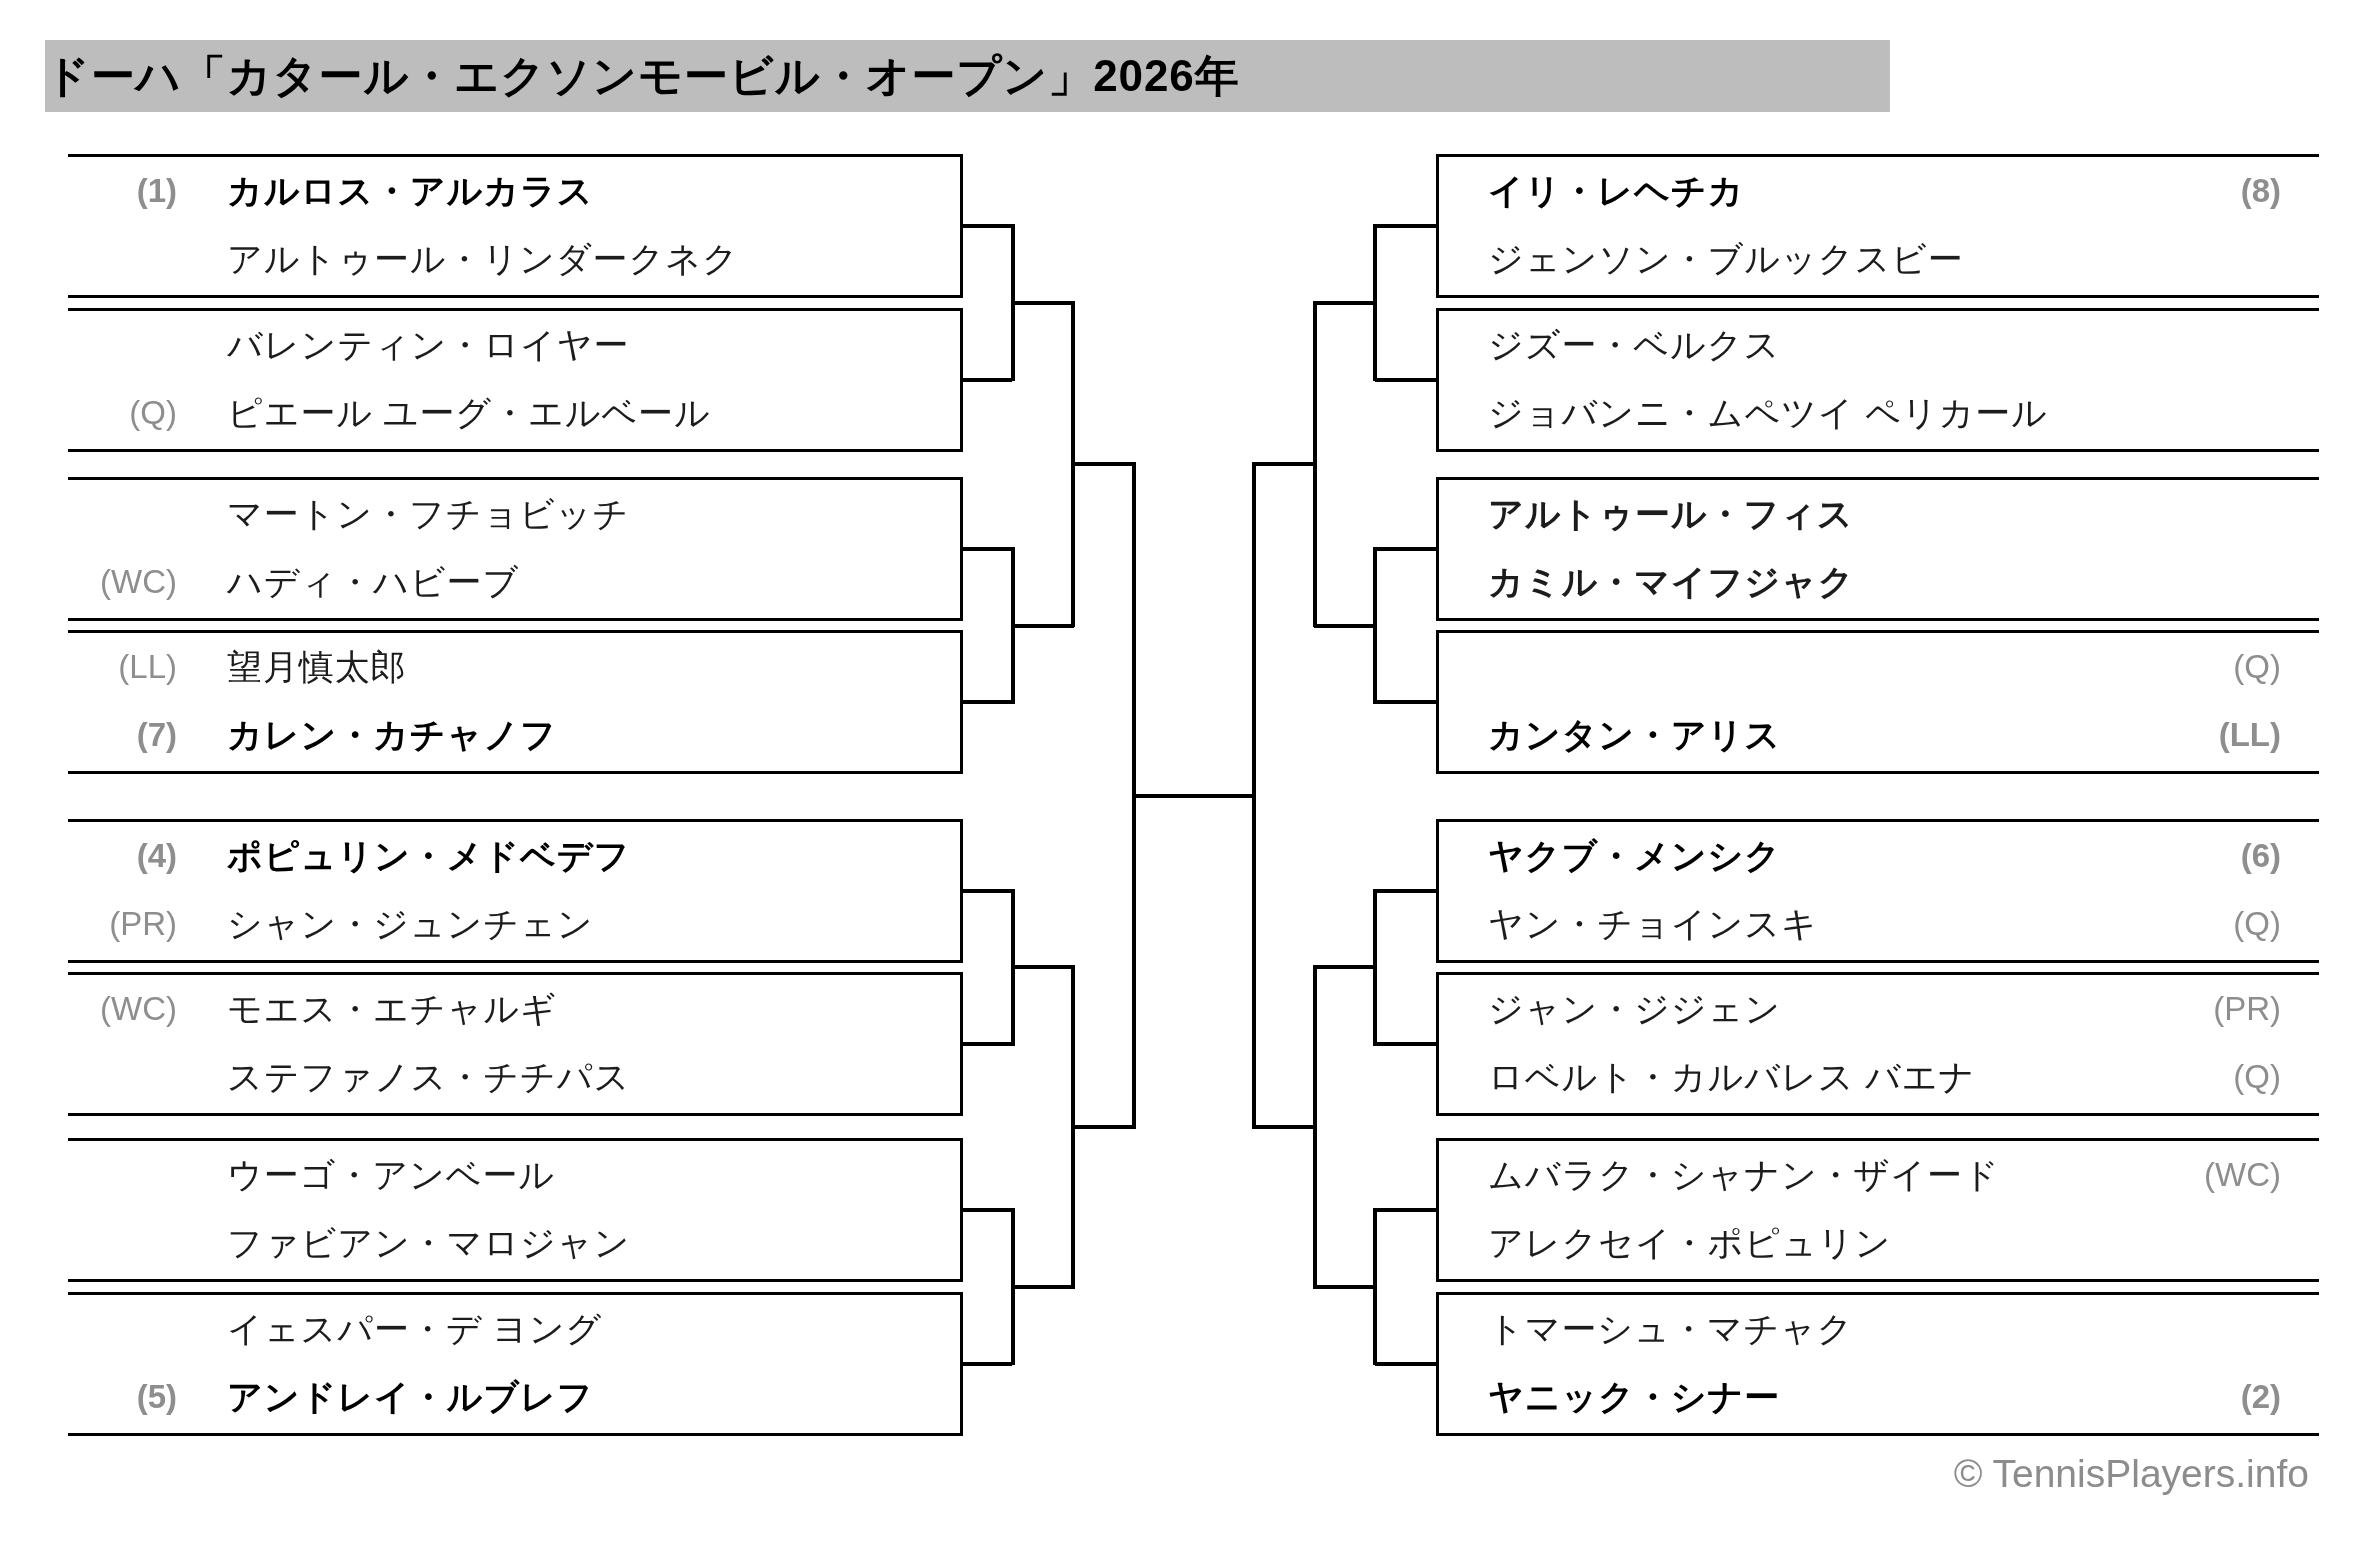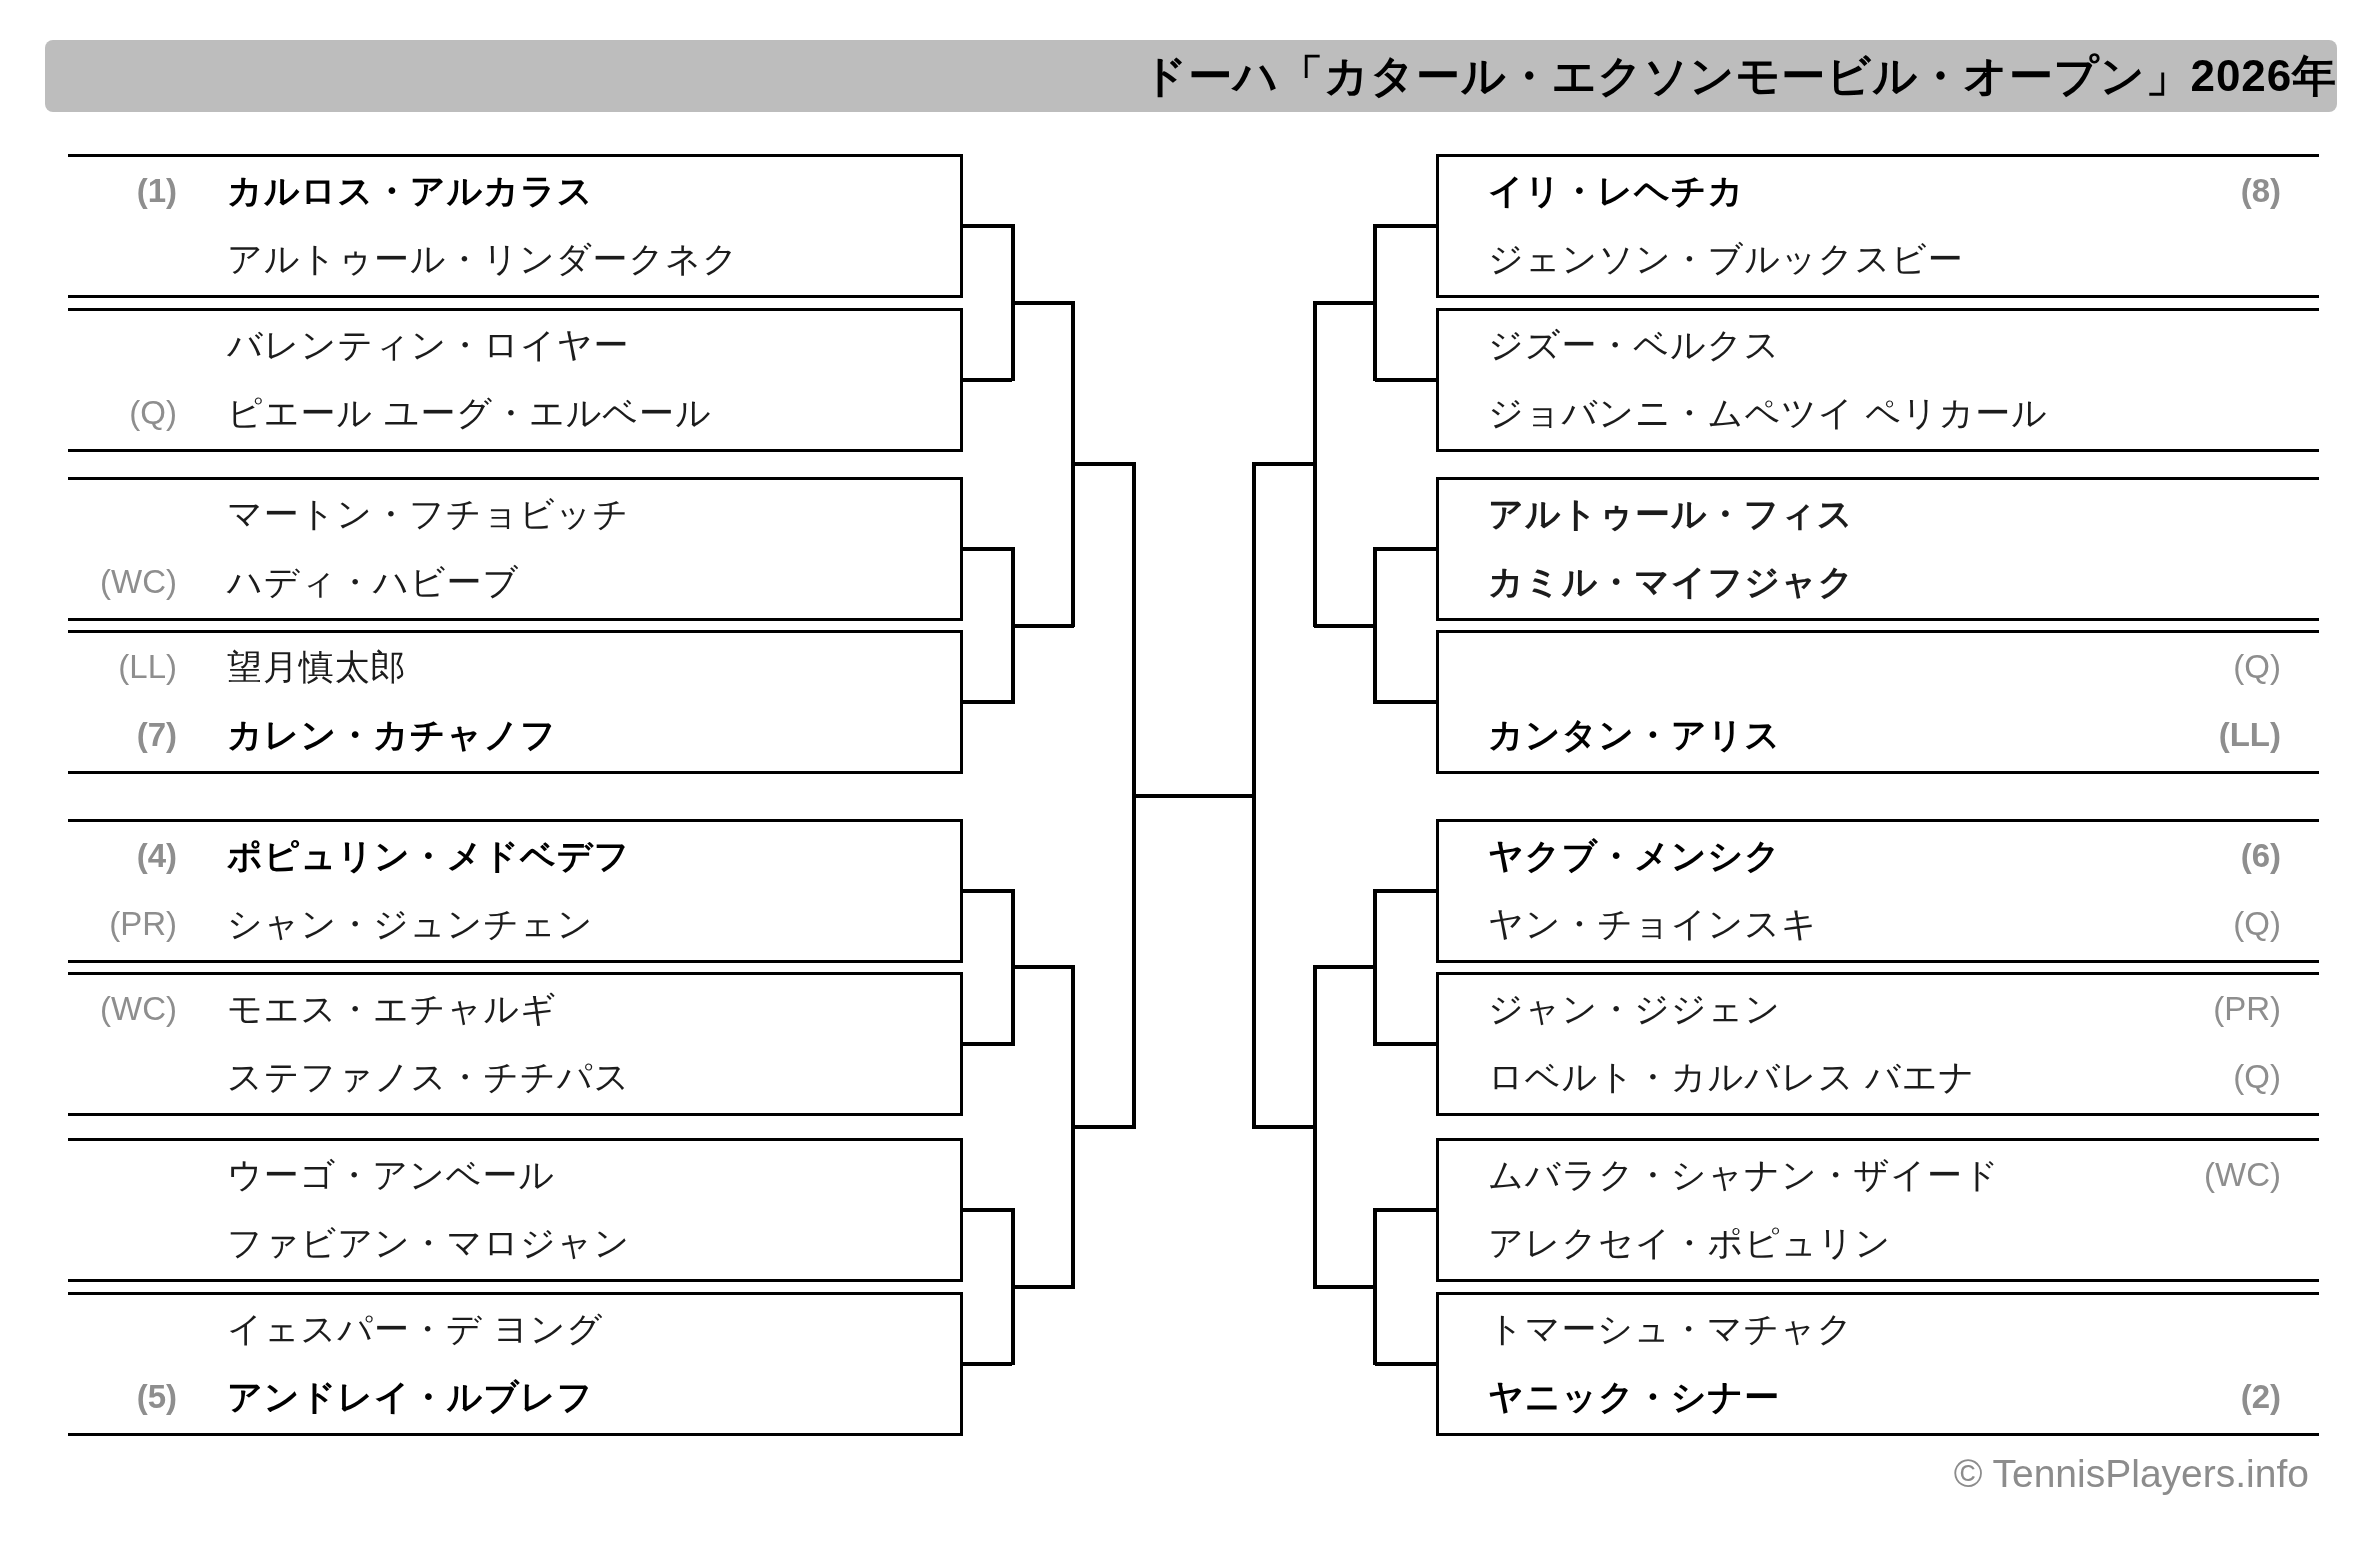--- a/index.html
+++ b/index.html
@@ -4,46 +4,45 @@
 <style>
   html,body{margin:0;padding:0;background:#ffffff;}
   #stage{
     position:relative;
     width:2377px;height:1554px;
     background:#ffffff;
     font-family:"Liberation Sans","DejaVu Sans",sans-serif;
     overflow:hidden;
   }
   #title-band{
-    position:absolute;left:45px;top:40px;width:2292px;height:72px;
-    display:flex;align-items:center;justify-content:flex-end;
+    position:absolute;left:45px;top:40px;width:1845px;height:72px;
+    display:flex;align-items:center;justify-content:flex-start;
     font-size:44px;font-weight:700;color:#000000;
     letter-spacing:0.9px;
-    border-radius:8px;
   }
   .match-box{
     position:absolute;height:144px;box-sizing:border-box;
     border:3.8px solid #000000;background:transparent;
   }
   .match-box.left-half{border-left:none;}
   .match-box.right-half{border-right:none;}
   .player-row{position:absolute;left:0;width:100%;height:68px;}
   .player-row.r1{top:0;}
   .player-row.r2{top:68px;}
   .player-name{
     position:absolute;top:50%;transform:translateY(-50%);
     white-space:nowrap;font-size:35px;color:#1c1c1c;letter-spacing:0.9px;
   }
   .player-name.bold{font-weight:700;color:#000000;}
   .seed-label{
     position:absolute;top:50%;transform:translateY(-50%);
     white-space:nowrap;font-size:33px;color:#8e8e8e;
   }
   .seed-label.bold{font-weight:700;}
-  .left-half .player-name{left:159px;}
+  .left-half .player-name{left:159px;font-family:Liberation Serif, serif;}
   .left-half .seed-label{left:0;width:109px;text-align:right;}
   .right-half .player-name{left:49px;}
   .right-half .seed-label{right:38px;text-align:right;}
   .bracket-line{position:absolute;background:#000000;}
   #footer-credit{
     position:absolute;right:68px;top:1452px;
     font-size:39px;color:#8c8c8c;white-space:nowrap;
   }
 </style>
 </head>

